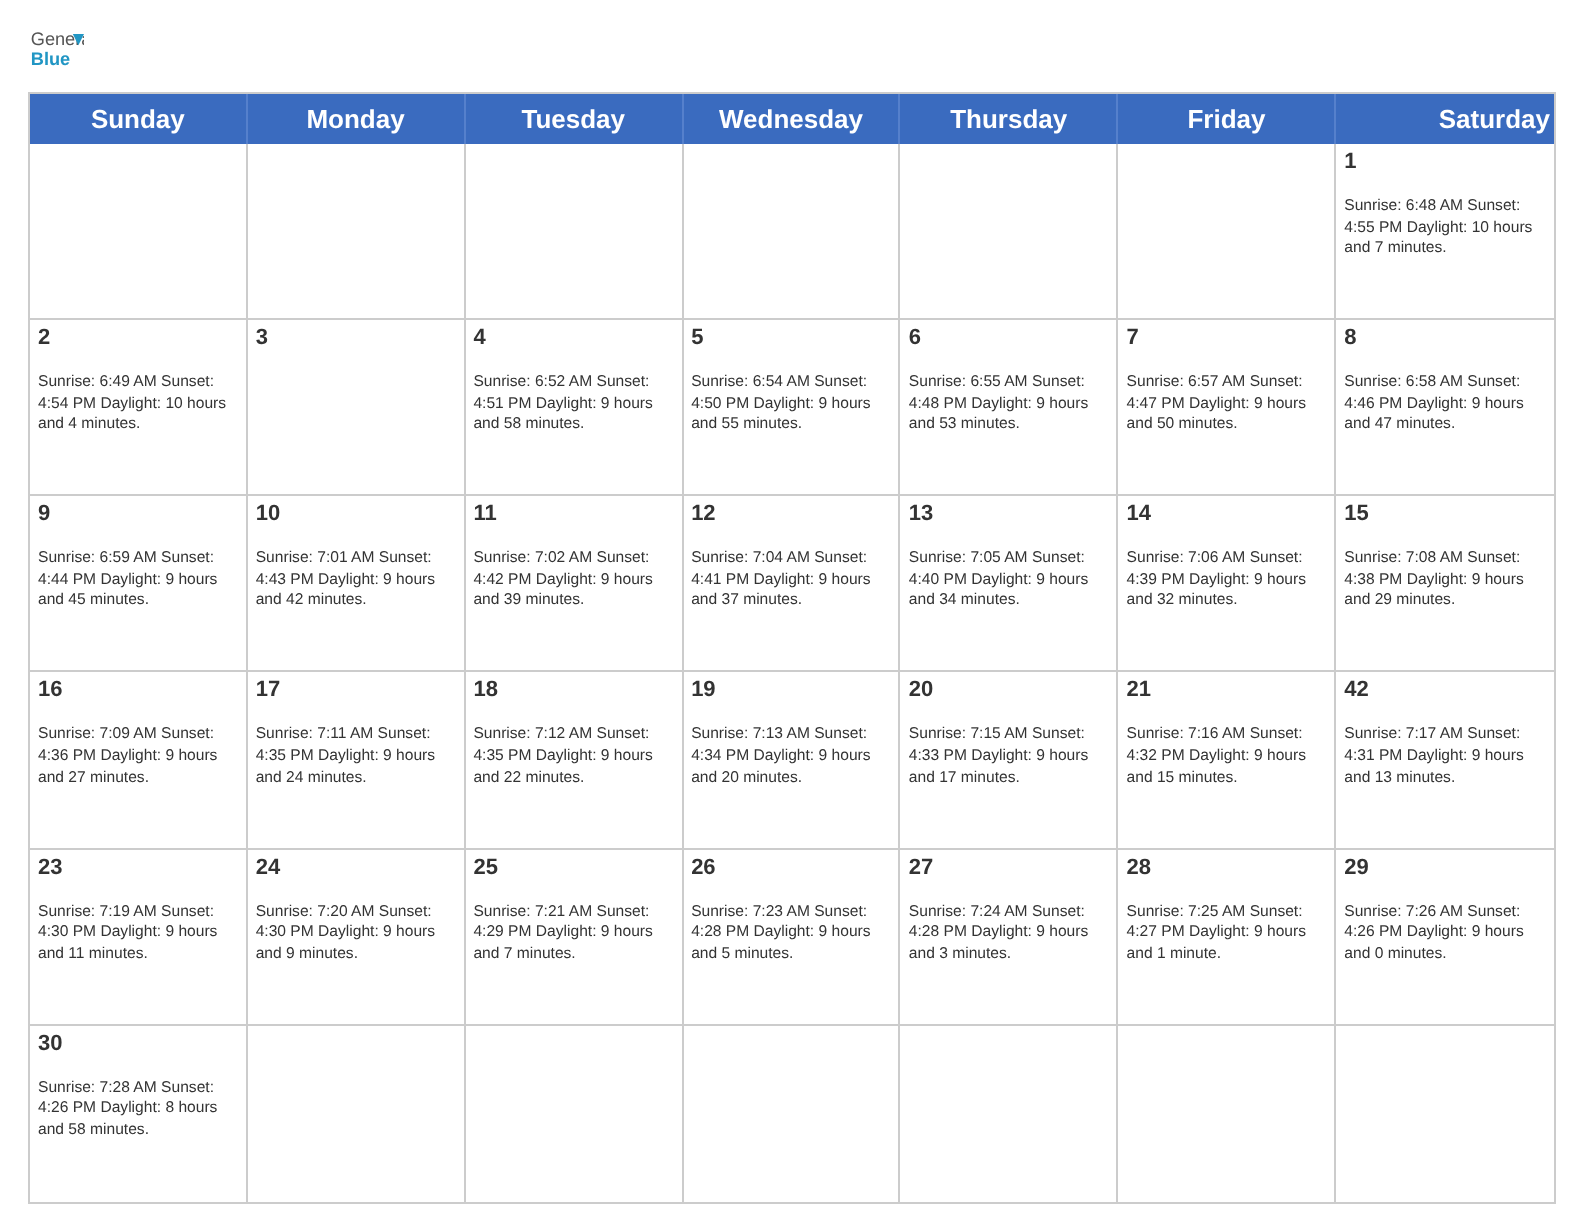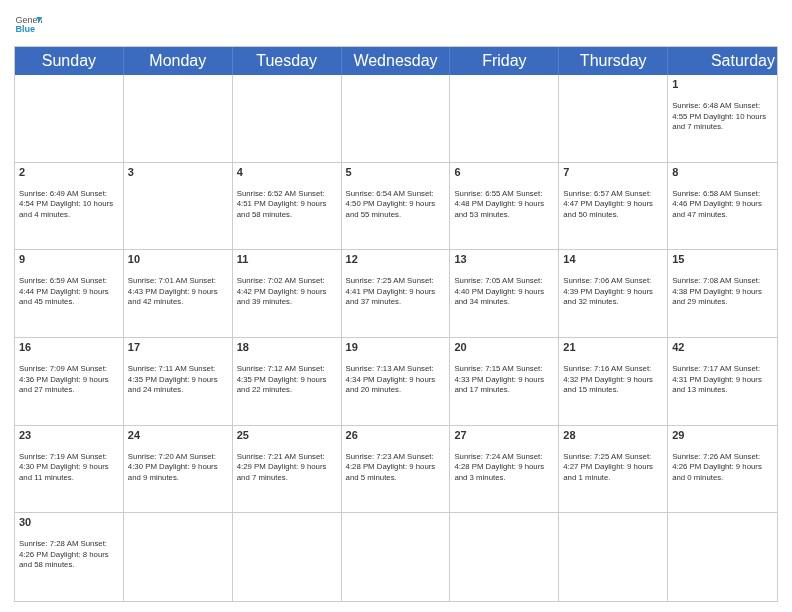--- a/index.html
+++ b/index.html
@@ -52,22 +52,22 @@
       flex-direction: column;
     }
     .cal-header {
       display: grid;
       grid-template-columns: repeat(7, 1fr);
       background: #3a6bbf;
     }
     .cal-header-cell {
       color: #fff;
       text-align: center;
-      font-size: 16px;
-      font-weight: normal;
+      font-size: 13px;
+      font-weight: bold;
       padding: 5px 2px;
       border-right: 1px solid #5580cc;
     }
     .cal-header-cell:last-child { border-right: none; text-align: right; }
     .cal-body {
       flex: 1;
       display: grid;
       grid-template-rows: repeat(6, 1fr);
     }
     .cal-row {
@@ -121,22 +121,22 @@
       <div class="subtitle"></div>
     </div>
   </div>
 
   <div class="calendar">
     <div class="cal-header" id="cal-header">
         <div class="cal-header-cell">Sunday</div>
         <div class="cal-header-cell">Monday</div>
         <div class="cal-header-cell">Tuesday</div>
         <div class="cal-header-cell">Wednesday</div>
+        <div class="cal-header-cell">Thursday</div>
         <div class="cal-header-cell">Friday</div>
-        <div class="cal-header-cell">Thursday</div>
         <div class="cal-header-cell">Saturday</div>
       </div>
     <div class="cal-body" id="cal-body">
         <div class="cal-row">
           <div class="cal-cell empty"></div>
           <div class="cal-cell empty"></div>
           <div class="cal-cell empty"></div>
           <div class="cal-cell empty"></div>
           <div class="cal-cell empty"></div>
           <div class="cal-cell empty"></div>
@@ -202,21 +202,21 @@
 Daylight: 9 hours and 42 minutes.</div>
           </div>
           <div class="cal-cell">
             <span class="day-number">11</span>
             <div class="cell-info">Sunrise: 7:02 AM
 Sunset: 4:42 PM
 Daylight: 9 hours and 39 minutes.</div>
           </div>
           <div class="cal-cell">
             <span class="day-number">12</span>
-            <div class="cell-info">Sunrise: 7:25 AM
+            <div class="cell-info">Sunrise: 7:04 AM
 Sunset: 4:41 PM
 Daylight: 9 hours and 37 minutes.</div>
           </div>
           <div class="cal-cell">
             <span class="day-number">13</span>
             <div class="cell-info">Sunrise: 7:05 AM
 Sunset: 4:40 PM
 Daylight: 9 hours and 34 minutes.</div>
           </div>
           <div class="cal-cell">

